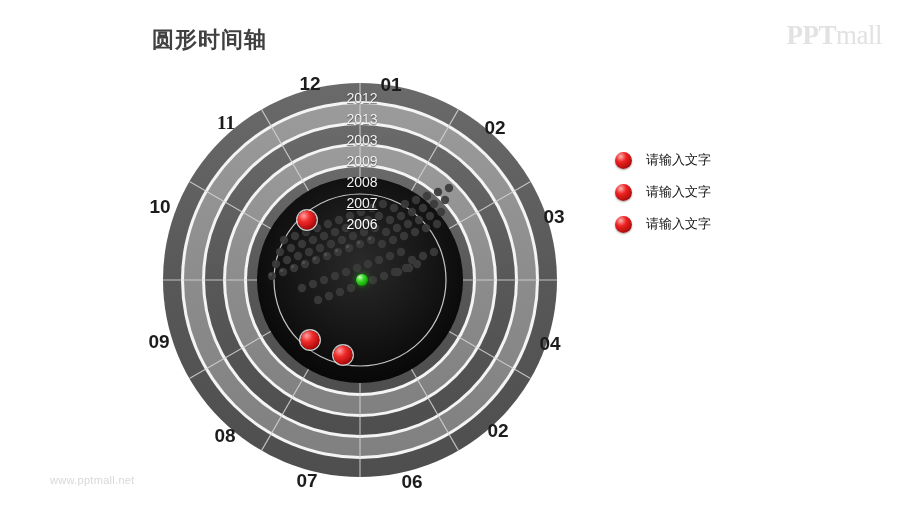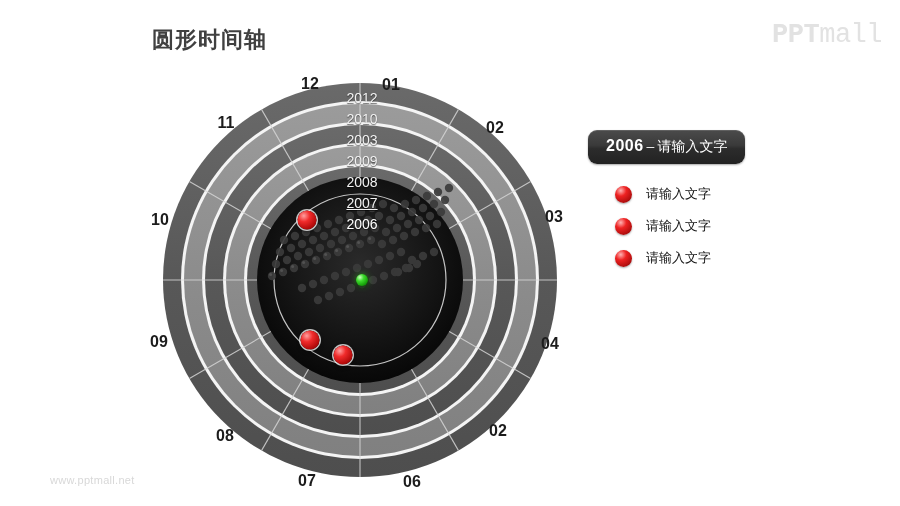--- a/index.html
+++ b/index.html
@@ -30,21 +30,21 @@
 
   .brand-logo {
     position: absolute;
     right: 18px;
     top: 20px;
     font-size: 27px;
     font-weight: bold;
     color: #e2e2e2;
     letter-spacing: -0.5px;
     white-space: nowrap;
-    font-family: Liberation Mono, monospace;
+    font-family: Liberation Serif, serif;
   }
   .brand-logo .brand-alt { font-weight: normal; }
 
   .watermark {
     position: absolute;
     left: 50px;
     top: 474px;
     font-size: 11px;
     color: #d8d8d8;
     letter-spacing: 0.3px;
@@ -56,21 +56,21 @@
     position: absolute;
     left: 150px;
     top: 72px;
     width: 420px;
     height: 420px;
   }
   .clock-svg { display: block; width: 420px; height: 420px; }
 
   .hour-label {
     position: absolute;
-    font-size: 16px;
+    font-size: 19px;
     font-weight: bold;
     color: #1c1c1c;
     white-space: nowrap;
     transform: translate(-50%, -50%);
   }
 
   .year-label {
     position: absolute;
     font-size: 14px;
     color: #f2f2f2;
@@ -332,43 +332,40 @@
 
   <div class="hour-label" style="left:241px; top:13px;">01</div>
   <div class="hour-label" style="left:345px; top:56px;">02</div>
   <div class="hour-label" style="left:404px; top:145px;">03</div>
   <div class="hour-label" style="left:400px; top:272px;">04</div>
   <div class="hour-label" style="left:348px; top:359px;">02</div>
   <div class="hour-label" style="left:250px; top:410px;padding-left:24px;">06</div>
   <div class="hour-label" style="left:157px; top:409px;">07</div>
   <div class="hour-label" style="left:75px;  top:364px;">08</div>
   <div class="hour-label" style="left:9px;   top:270px;">09</div>
-  <div class="hour-label" style="left:10px;  top:148px;">10</div>
-  <div class="hour-label" style="left:76px;  top:51px;">11</div>
+  <div class="hour-label" style="left:10px;  top:135px;">10</div>
+  <div class="hour-label" style="left:76px;  top:51px;font-family:Liberation Serif, serif;">11</div>
   <div class="hour-label" style="left:160px; top:12px;">12</div>
 
   <div class="year-label" style="left:212px; top:26px;">2012</div>
-  <div class="year-label" style="left:212px; top:47px;">2010</div>
+  <div class="year-label" style="left:212px; top:47px;">2013</div>
   <div class="year-label" style="left:212px; top:68px;">2003</div>
   <div class="year-label" style="left:212px; top:89px;">2009</div>
   <div class="year-label" style="left:212px; top:110px;">2008</div>
   <div class="year-label" style="left:212px; top:131px;text-decoration:underline;">2007</div>
   <div class="year-label on-dark" style="left:212px; top:152px;">2006</div>
 
   <div class="marker" style="left:157px; top:148px;"></div>
   <div class="marker" style="left:160px; top:268px;"></div>
   <div class="marker" style="left:193px; top:283px;"></div>
   <div class="marker green" style="left:212px; top:208px;"></div>
 </div>
 
 <div class="side-panel">
 
-  <div class="badge">
-    <span class="badge-year">2006</span><span class="badge-sep">–</span><span class="badge-text">请输入文字</span>
-  </div>
 
 
   <div class="bullet-list">
     <div class="bullet-item">
       <span class="bullet-dot"></span>
       <span class="bullet-text">请输入文字</span>
     </div>
     <div class="bullet-item">
       <span class="bullet-dot"></span>
       <span class="bullet-text">请输入文字</span>

